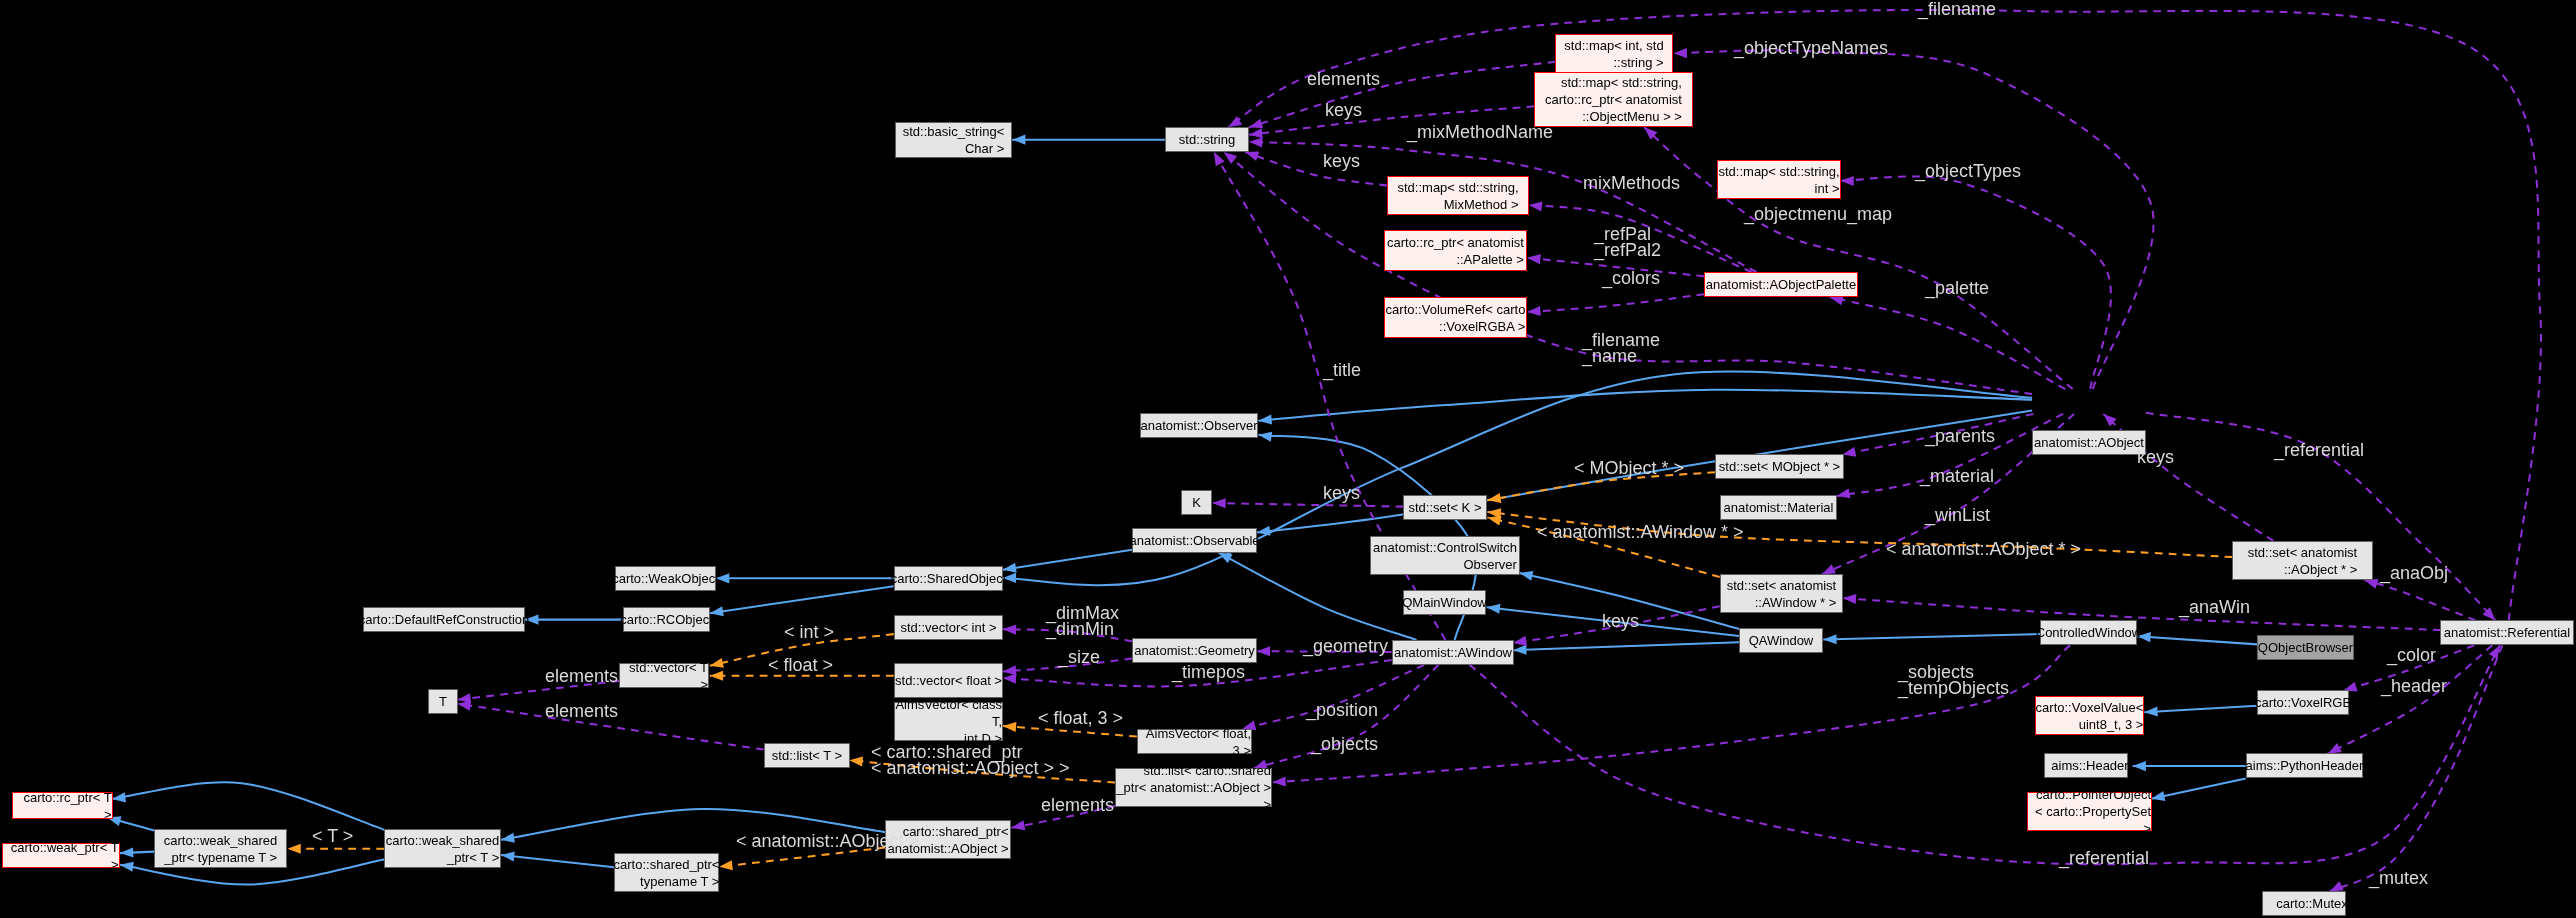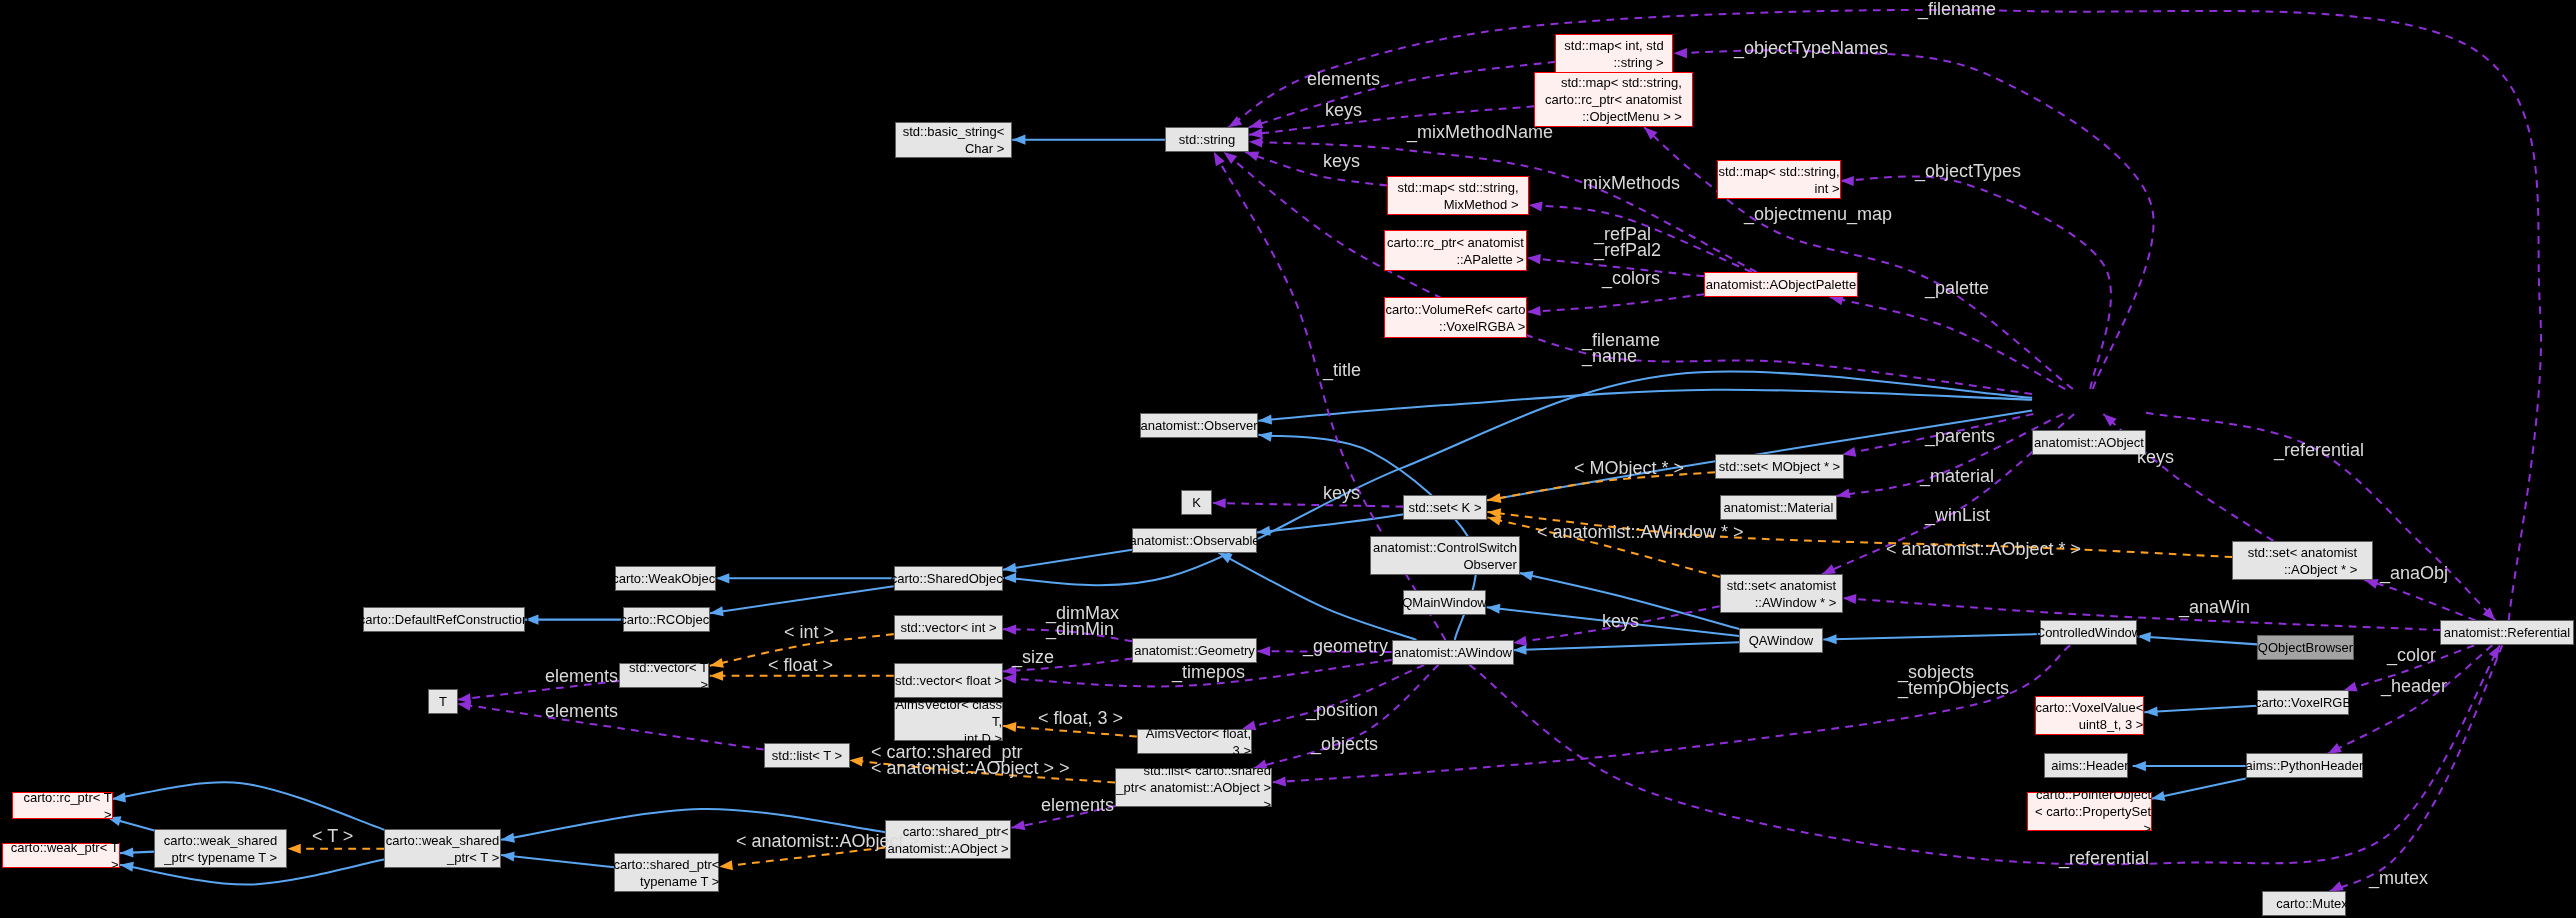--- a/index.html
+++ b/index.html
@@ -252,21 +252,21 @@
       <div class="edge-label" style="left: 1925px; top: 429px;">_parents</div>
       <div class="edge-label" style="left: 1920px; top: 469px;">_material</div>
       <div class="edge-label" style="left: 1925px; top: 508px;">_winList</div>
       <div class="edge-label" style="left: 2274px; top: 443px;">_referential</div>
       <div class="edge-label" style="left: 2137px; top: 450px;">keys</div>
       <div class="edge-label" style="left: 1323px; top: 486px;">keys</div>
       <div class="edge-label" style="left: 1602px; top: 614px;">keys</div>
       <div class="edge-label" style="left: 1303px; top: 639px;">_geometry</div>
       <div class="edge-label" style="left: 1046px; top: 606px;">_dimMax
 _dimMin</div>
-      <div class="edge-label" style="left: 1012px; top: 650px;">_size</div>
+      <div class="edge-label" style="left: 1058px; top: 650px;">_size</div>
       <div class="edge-label" style="left: 1172px; top: 665px;">_timepos</div>
       <div class="edge-label" style="left: 1306px; top: 703px;">_position</div>
       <div class="edge-label" style="left: 1311px; top: 737px;">_objects</div>
       <div class="edge-label" style="left: 1041px; top: 798px;">elements</div>
       <div class="edge-label" style="left: 545px; top: 669px;">elements</div>
       <div class="edge-label" style="left: 545px; top: 704px;">elements</div>
       <div class="edge-label" style="left: 2380px; top: 566px;">_anaObj</div>
       <div class="edge-label" style="left: 2179px; top: 600px;">_anaWin</div>
       <div class="edge-label" style="left: 2387px; top: 648px;">_color</div>
       <div class="edge-label" style="left: 2381px; top: 679px;">_header</div>

